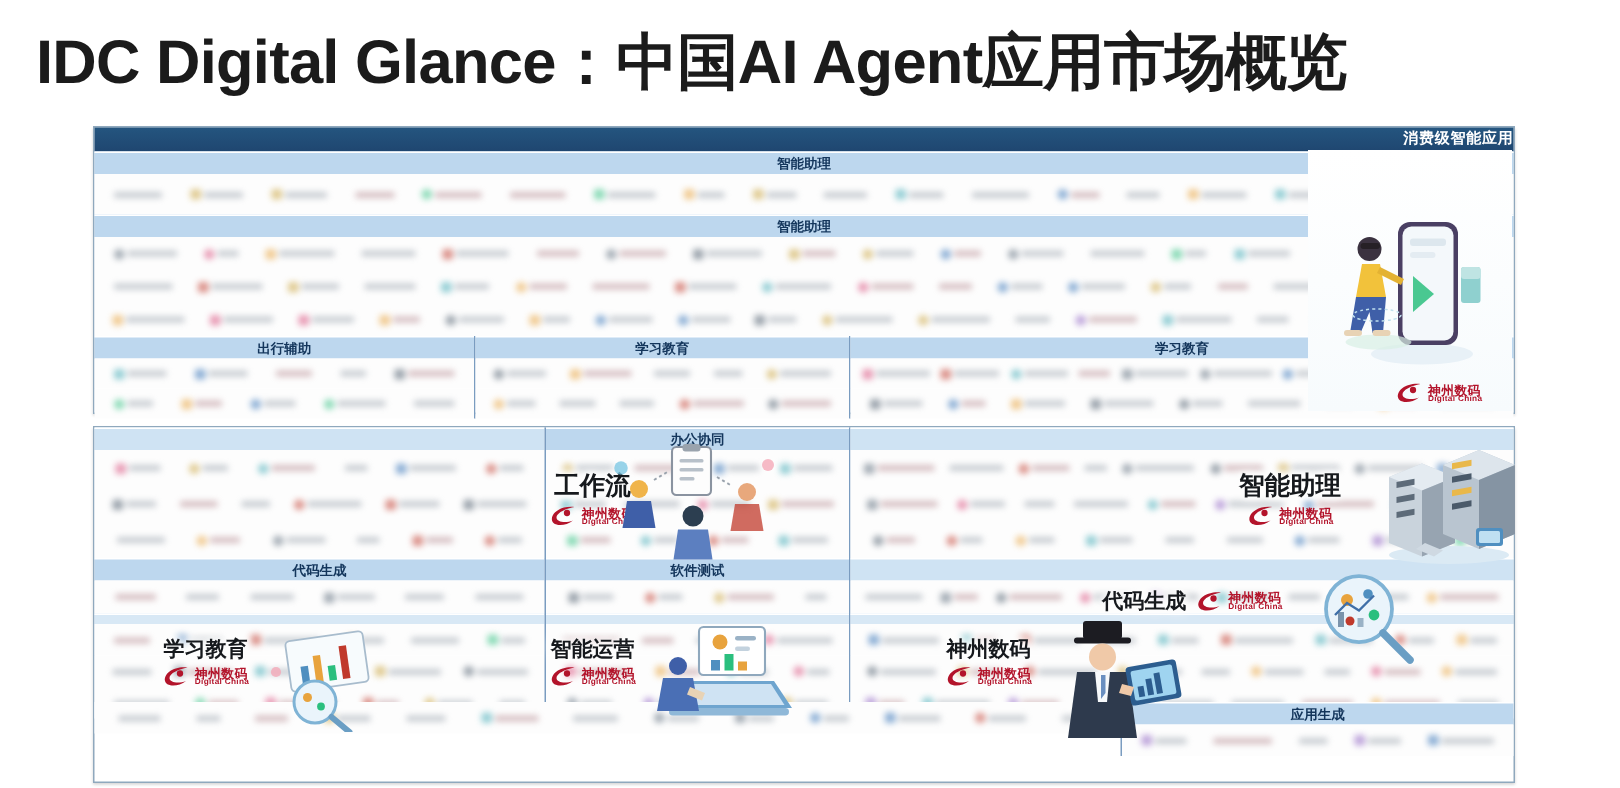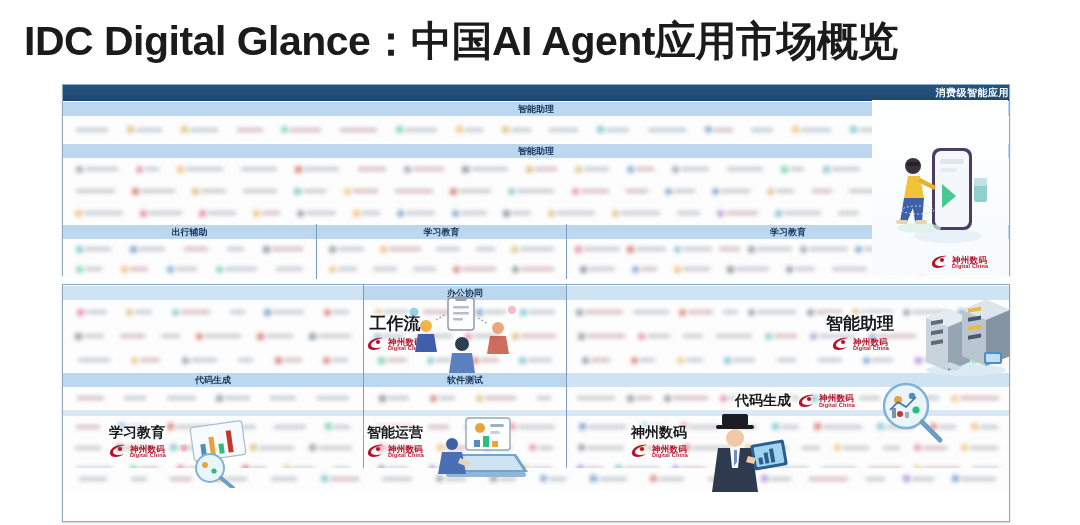--- a/index.html
+++ b/index.html
@@ -1238,20 +1238,21 @@
           <span class="logo-chip">
             <span class="logo-mark round" style="background: rgb(192, 57, 43);"></span>
             <span class="logo-word" style="width: 25px; background: rgb(154, 163, 173);"></span>
           </span>
           <span class="logo-chip">
             <span class="logo-word" style="width: 23px; background: rgb(154, 163, 173);"></span>
           </span>
         </div>
     </div>
     <div class="col" style="flex:1">
+      <div class="sub-title">应用生成</div>
       <div class="logo-strip" style="height:21px">
           <span class="logo-chip">
             <span class="logo-mark" style="background: rgb(138, 92, 192);"></span>
             <span class="logo-word" style="width: 21px; background: rgb(154, 163, 173);"></span>
           </span>
           <span class="logo-chip">
             <span class="logo-word" style="width: 39px; background: rgb(181, 138, 144);"></span>
           </span>
           <span class="logo-chip">
             <span class="logo-word" style="width: 19px; background: rgb(154, 163, 173);"></span>

